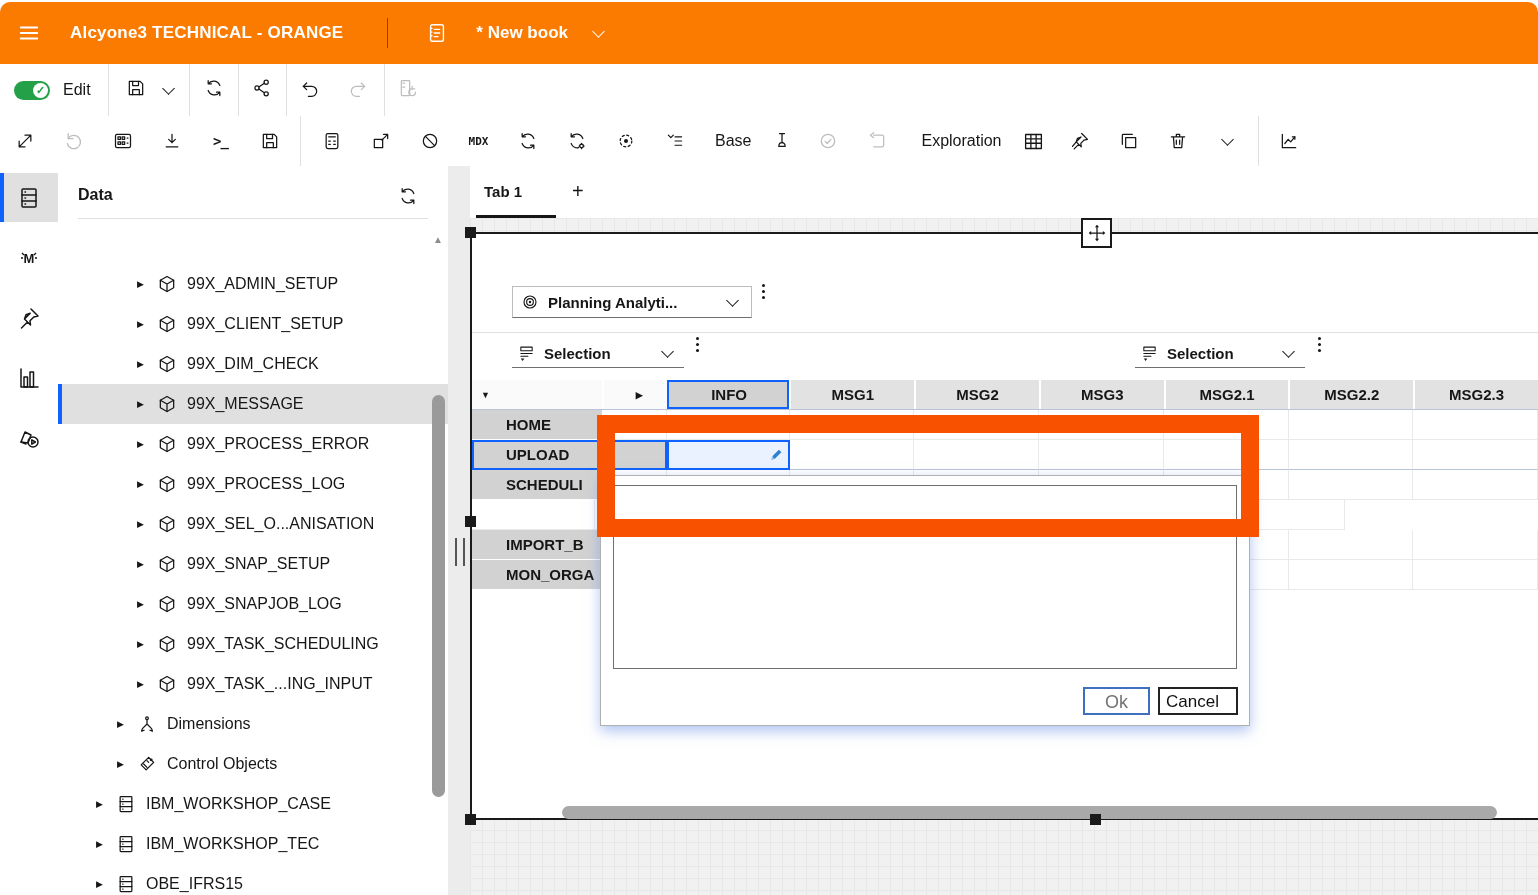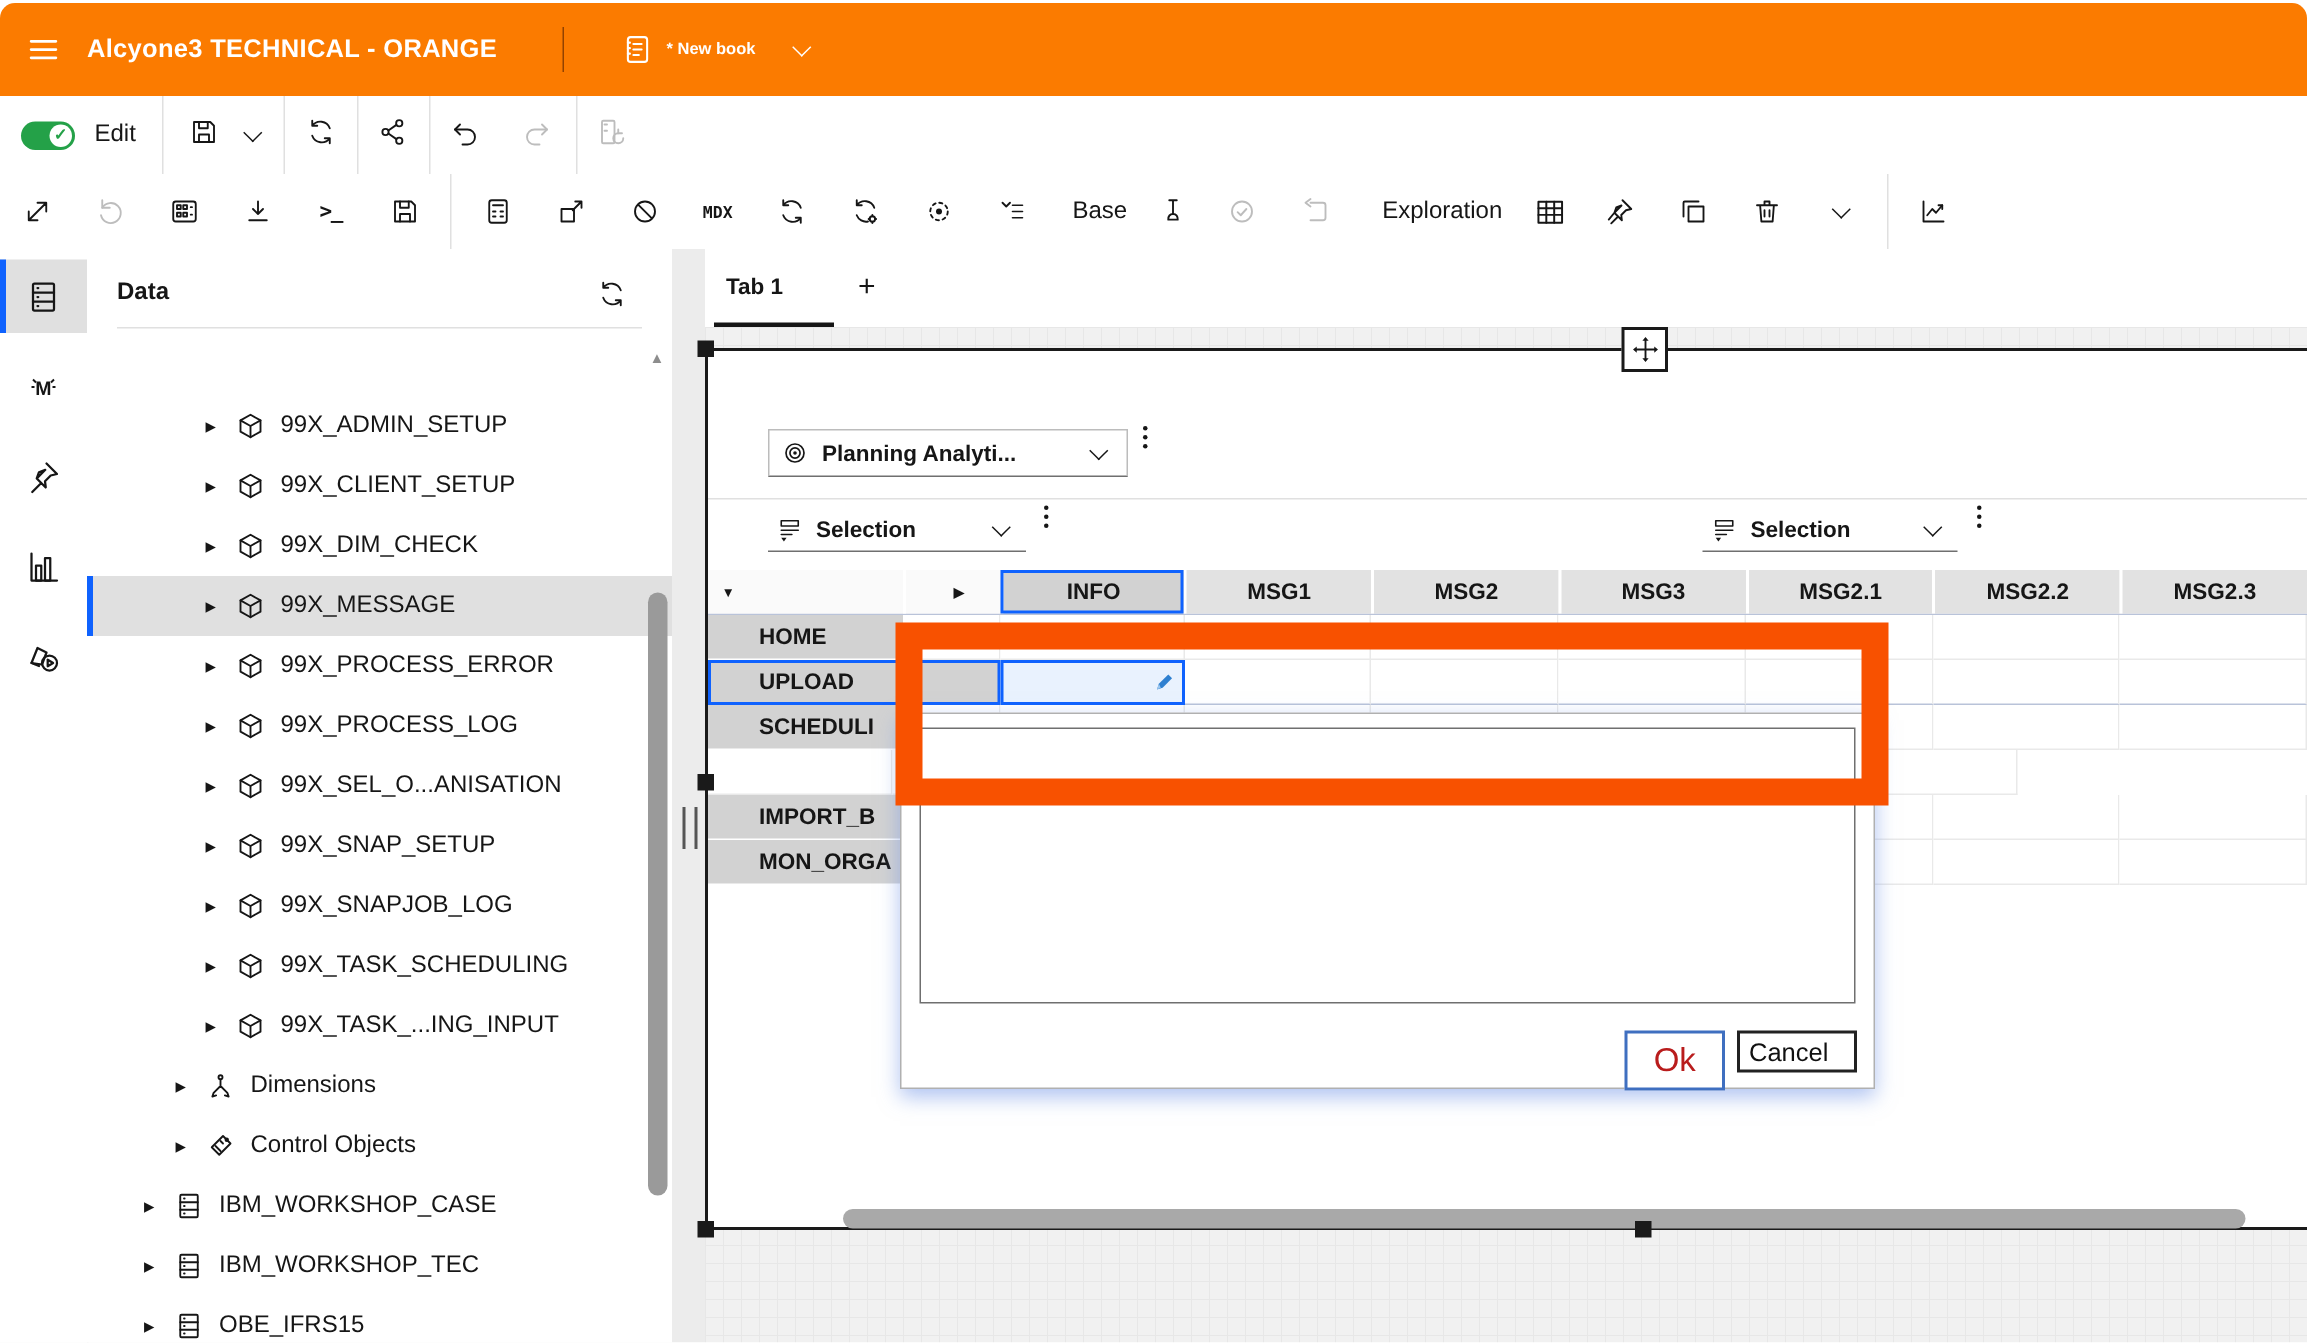--- a/index.html
+++ b/index.html
@@ -83,43 +83,43 @@
   .rh2.g{background:#d2d2d2;border-bottom-color:#fff}
   .gc{width:125px;background:#fff;border-right:1px solid #e9e9e9;border-bottom:1px solid #e9e9e9;box-sizing:border-box;position:relative}
   .gc.first{width:123px}
   .grow.upl .gc{border-bottom-color:#b9c3d9}
   .gc.editing{background:#e9f2fe;outline:2px solid #0f62fe;outline-offset:-2px;z-index:3}
   .hscroll{left:90px;top:572px;width:935px;height:13px;background:#a9a9a9;border-radius:7px}
   
   .dialog{left:600px;top:475px;width:650px;height:251px;background:#fff;border:1px solid #b0b0b0;box-sizing:border-box;box-shadow:0 5px 13px rgba(110,145,230,.55);z-index:20}
   .dlg-input{position:absolute;left:12px;top:9px;width:624px;height:36px;border:1px solid #6f6f6f;box-sizing:border-box;font-family:"Liberation Sans",sans-serif;font-size:15px;padding:0 8px;outline:none}
   .dlg-ta{position:absolute;left:12px;top:59px;width:624px;height:134px;border:1px solid #6f6f6f;box-sizing:border-box;resize:none;font-family:"Liberation Sans",sans-serif;font-size:15px;padding:6px 8px;outline:none}
-  .dlg-ok{position:absolute;left:482px;top:211px;width:67px;height:40px;background:#fff;border:2px solid #3f6fc0;color:#b91c1c;font-size:22px;font-family:"Liberation Sans",sans-serif;box-sizing:border-box;text-align:center;line-height:24px}
+  .dlg-ok{position:absolute;left:482px;top:211px;width:67px;height:28px;background:#fff;border:2px solid #3f6fc0;color:#737373;font-size:18px;font-family:"Liberation Sans",sans-serif;box-sizing:border-box;text-align:center;line-height:24px}
   .dlg-cancel{position:absolute;left:557px;top:211px;width:80px;height:28px;background:#fff;border:2px solid #222;color:#111;font-size:17px;font-family:"Liberation Sans",sans-serif;box-sizing:border-box;text-align:left;line-height:24px}
   
   .annotation{left:597px;top:415px;width:662px;height:122px;border:18px solid #f85100;box-sizing:border-box;z-index:30;pointer-events:none}
 </style>
 </head>
 <body>
 
 <div class="root">
 
   <div class="ab titlebar flex">
     <div style="width:58px;display:flex;justify-content:center">
       <svg class="i w" width="22" height="22" viewBox="0 0 24 24">
           <path d="M3 6h18M3 12h18M3 18h18" stroke-width="2"></path>
         </svg>
     </div>
-    <span class="apptitle" style="margin-left:0px">Alcyone3 TECHNICAL - ORANGE</span>
+    <span class="apptitle" style="margin-left:12px">Alcyone3 TECHNICAL - ORANGE</span>
     <div class="tdiv" style="margin-left:44px"></div>
     <svg class="i w" width="22" height="22" viewBox="0 0 24 24" style="margin-left:38px">
         <rect x="5" y="3" width="14" height="18" rx="2"></rect>
         <path d="M9 8h6M9 12h6M9 16h4M5 7h1.5M5 11h1.5M5 15h1.5"></path>
       </svg>
-    <span style="font-size:11px;font-weight:bold;margin-left:8px">* New book</span>
+    <span style="font-size:17px;font-weight:bold;margin-left:28px">* New book</span>
     <div class="chev w" style="margin-left:26px"></div>
   </div>
 
   <div class="ab toolbar1 flex">
     <div class="toggle" style="margin-left:14px">
         <div class="knob">✓</div>
       </div>
     <span style="font-size:16px;margin-left:13px">Edit</span>
     <div class="tbdiv" style="margin-left:17px"></div>
     <div style="margin-left:17px"><svg class="i" width="20" height="20" viewBox="0 0 24 24">

